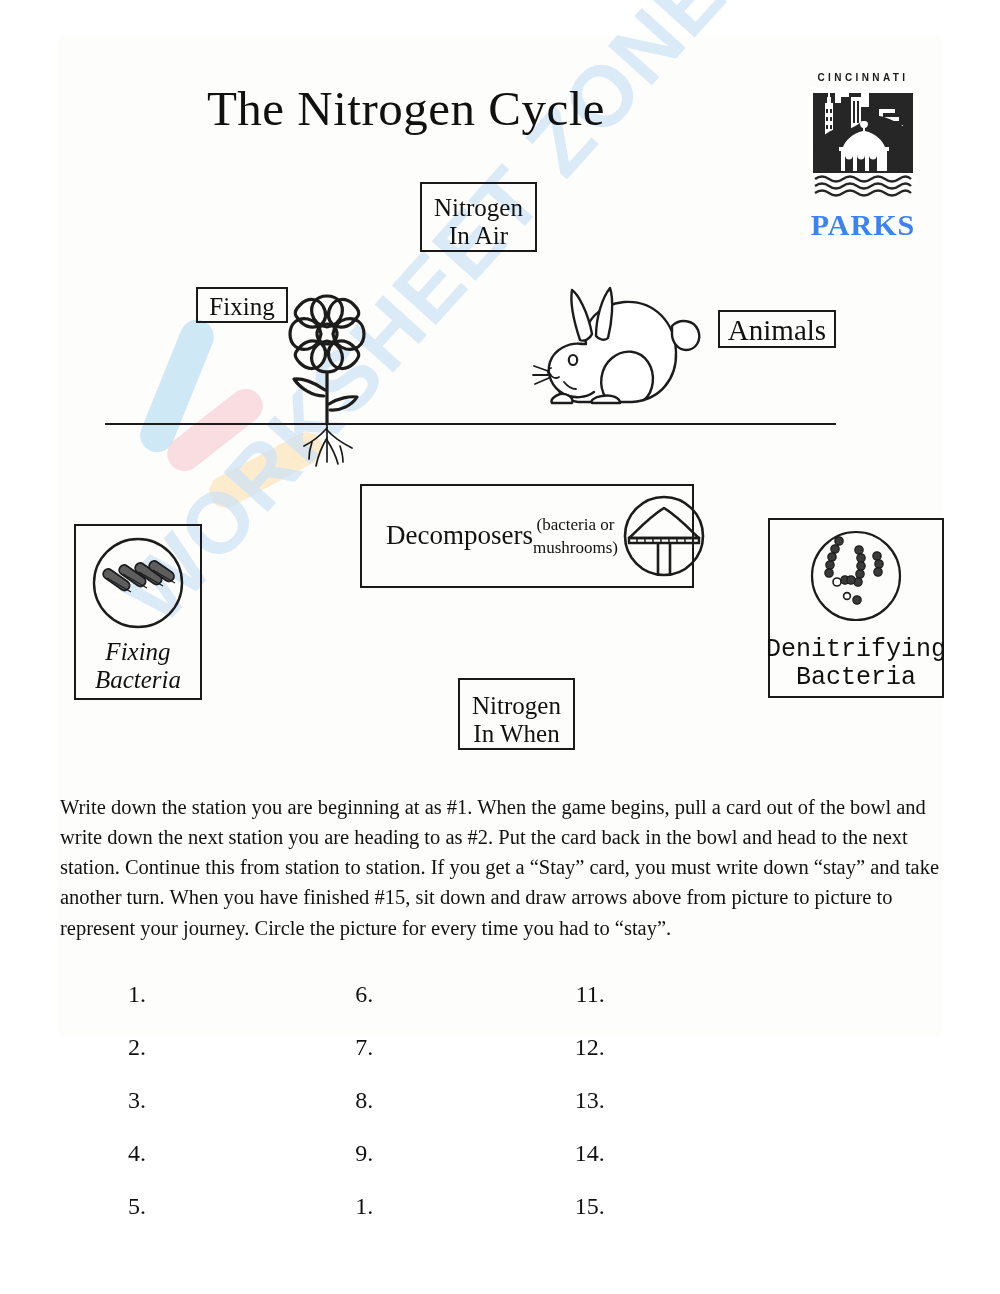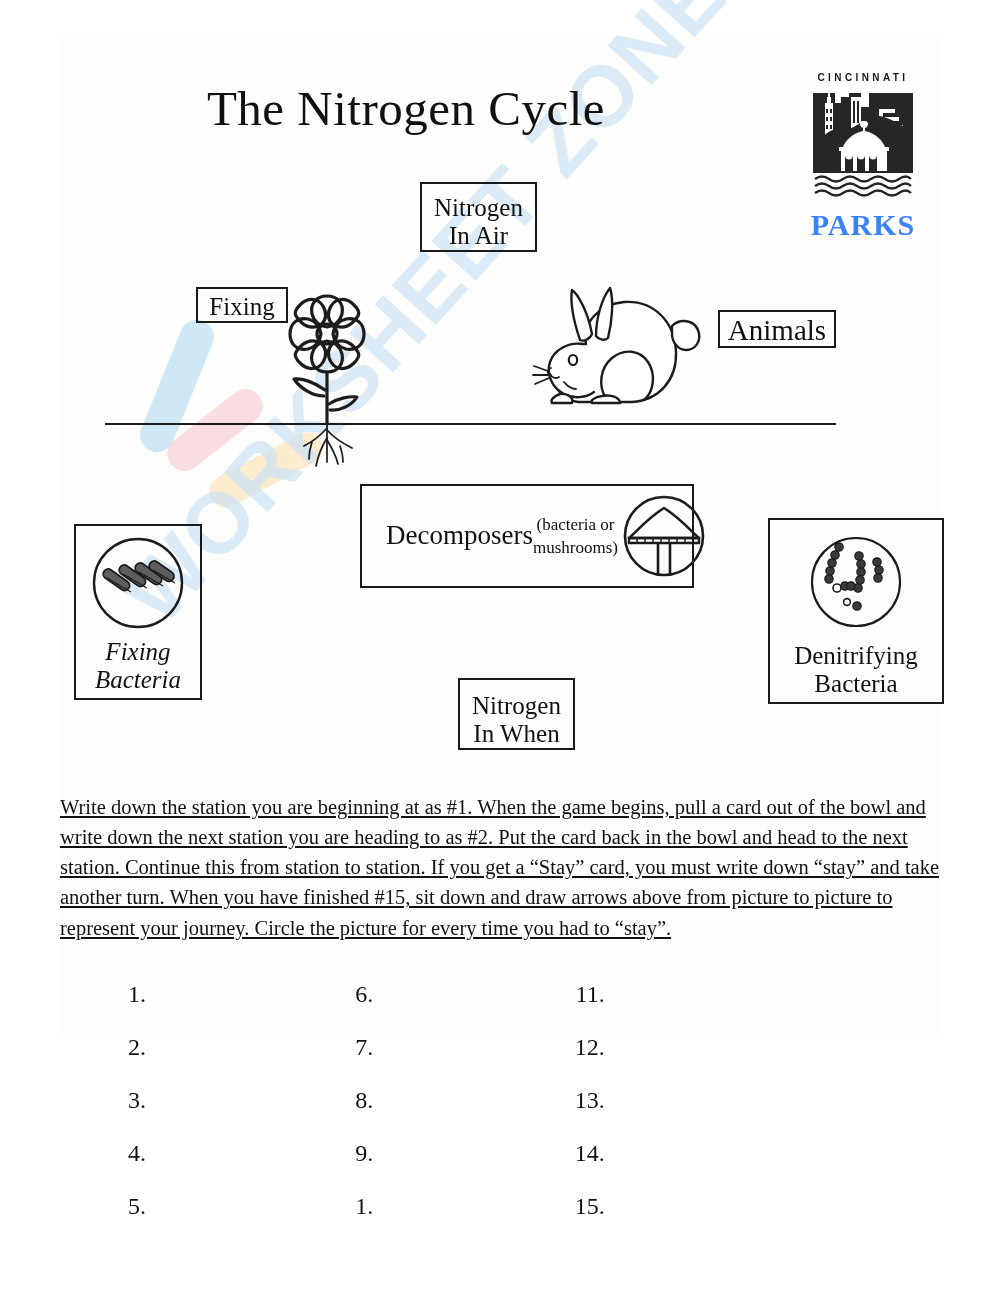--- a/index.html
+++ b/index.html
@@ -113,21 +113,21 @@
   #box-plants       { left: 196px; top: 287px; width: 88px;  height: 32px; font-size: 25px; }
   #box-animals      { left: 718px; top: 310px; width: 114px; height: 34px; font-size: 29px; }
   #box-nitrogen-soil{ left: 458px; top: 678px; width: 113px; height: 68px; font-size: 25px; }
 
   #box-fixing {
     left: 74px; top: 524px; width: 124px; height: 166px;
     justify-content: flex-start; padding-top: 6px; font-size: 25px; font-style: italic;
   }
   #box-denitrifying {
     left: 768px; top: 518px; width: 172px; height: 170px;
-    justify-content: flex-start; padding-top: 12px; font-size: 25px;
+    justify-content: flex-start; padding-top: 6px; font-size: 25px; font-family: Liberation Mono, monospace;
   }
   .bact-labels { margin-top: auto; padding-bottom: 4px; }
 
   #box-decomposers {
     left: 360px; top: 484px; width: 330px; height: 100px;
     flex-direction: row; justify-content: flex-start;
   }
   #decomp-text {
     flex: 1;
     display: flex; flex-direction: row;
@@ -151,21 +151,20 @@
   #denitrifying-icon { width: 110px; height: 105px; }
 
   
   #instructions {
     position: absolute;
     left: 60px; top: 792px; width: 884px;
     font-size: 20.5px;
     line-height: 1.47;
     text-align: left;
     z-index: 5;
-    text-decoration: underline;
   }
 
   
   #answers {
     position: absolute;
     left: 60px; top: 968px; width: 700px;
     display: flex;
     z-index: 5;
   }
   .ans-col { width: 276px; }

